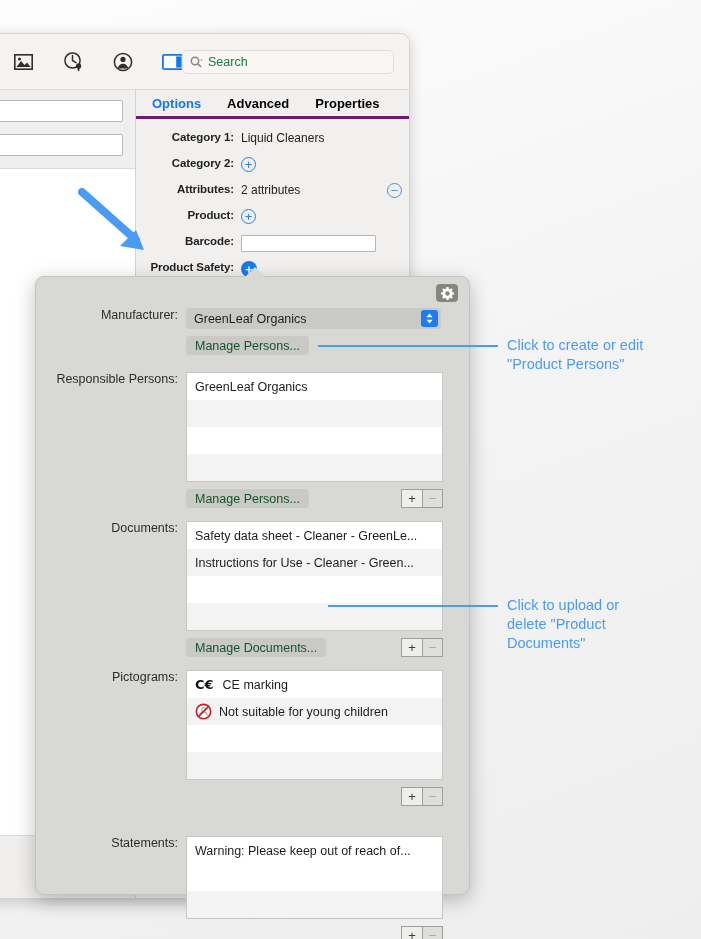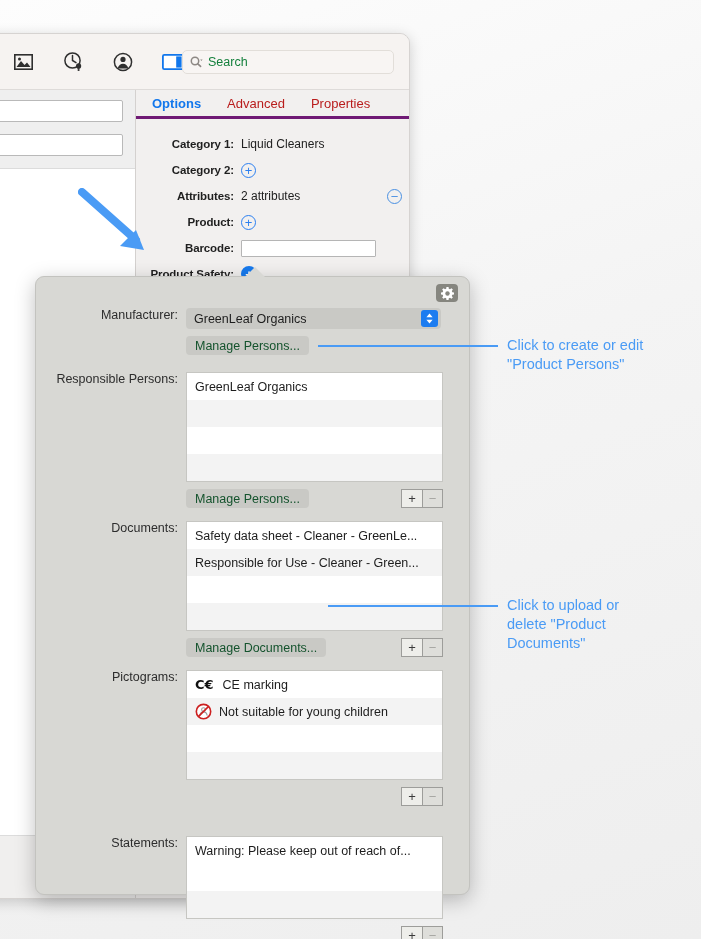--- a/index.html
+++ b/index.html
@@ -59,25 +59,25 @@
   .lp-footer {
     position: absolute; left: 0; right: 0; bottom: 0; height: 65px; background: #f0efee;
     border-top: 1px solid #dcdcdc;
   }
 
   .right-pane { flex: 1; background: #f2f0ef; position: relative; }
   .tabs {
     height: 29px; display: flex; align-items: flex-end; gap: 26px;
     padding-left: 16px; border-bottom: 3px solid #701a75; background: #f2f0ef;
   }
-  .tab { font-size: 13px; color: #b91c1c; padding-bottom: 5px; cursor: default; }
+  .tab { font-size: 13px; color: #000000; padding-bottom: 5px; cursor: default; font-weight: bold; }
   .tab.active { color: #1277ec; font-weight: bold; }
 
   .form { padding: 12px 0 0 0; }
-  .frow { display: flex; align-items: center; height: 26px; position: relative; }
+  .frow { display: flex; height: 26px; position: relative; }
   .flabel {
     width: 105px; text-align: right; font-size: 11.5px; font-weight: bold;
     color: #1f1f1f; padding-right: 7px; letter-spacing: -0.1px;
   }
   .fval { font-size: 12px; color: #212121; }
   .circ-btn {
     width: 15px; height: 15px; border-radius: 50%;
     border: 1.3px solid #2b7ff0; color: #2b7ff0;
     display: inline-flex; align-items: center; justify-content: center;
     font-size: 13px; line-height: 1; cursor: pointer; background: transparent;
@@ -312,21 +312,21 @@
           <div>+</div>
           <div class="dim">−</div>
         </div>
       </div>
     </div>
 
     <div class="prow" style="margin-top:13px;">
       <div class="plabel">Documents:</div>
       <div class="listbox">
         <div class="lrow">Safety data sheet - Cleaner - GreenLe...</div>
-        <div class="lrow alt">Responsible for Use - Cleaner - Green...</div>
+        <div class="lrow alt">Instructions for Use - Cleaner - Green...</div>
         <div class="lrow"></div>
         <div class="lrow alt"></div>
       </div>
     </div>
     <div class="prow" style="margin-top:7px; align-items:center;">
       <div class="plabel"></div>
       <div style="width:257px; display:flex; justify-content:space-between; align-items:center;">
         <div class="gray-btn">Manage Documents...</div>
         <div class="pm-group">
           <div>+</div>

